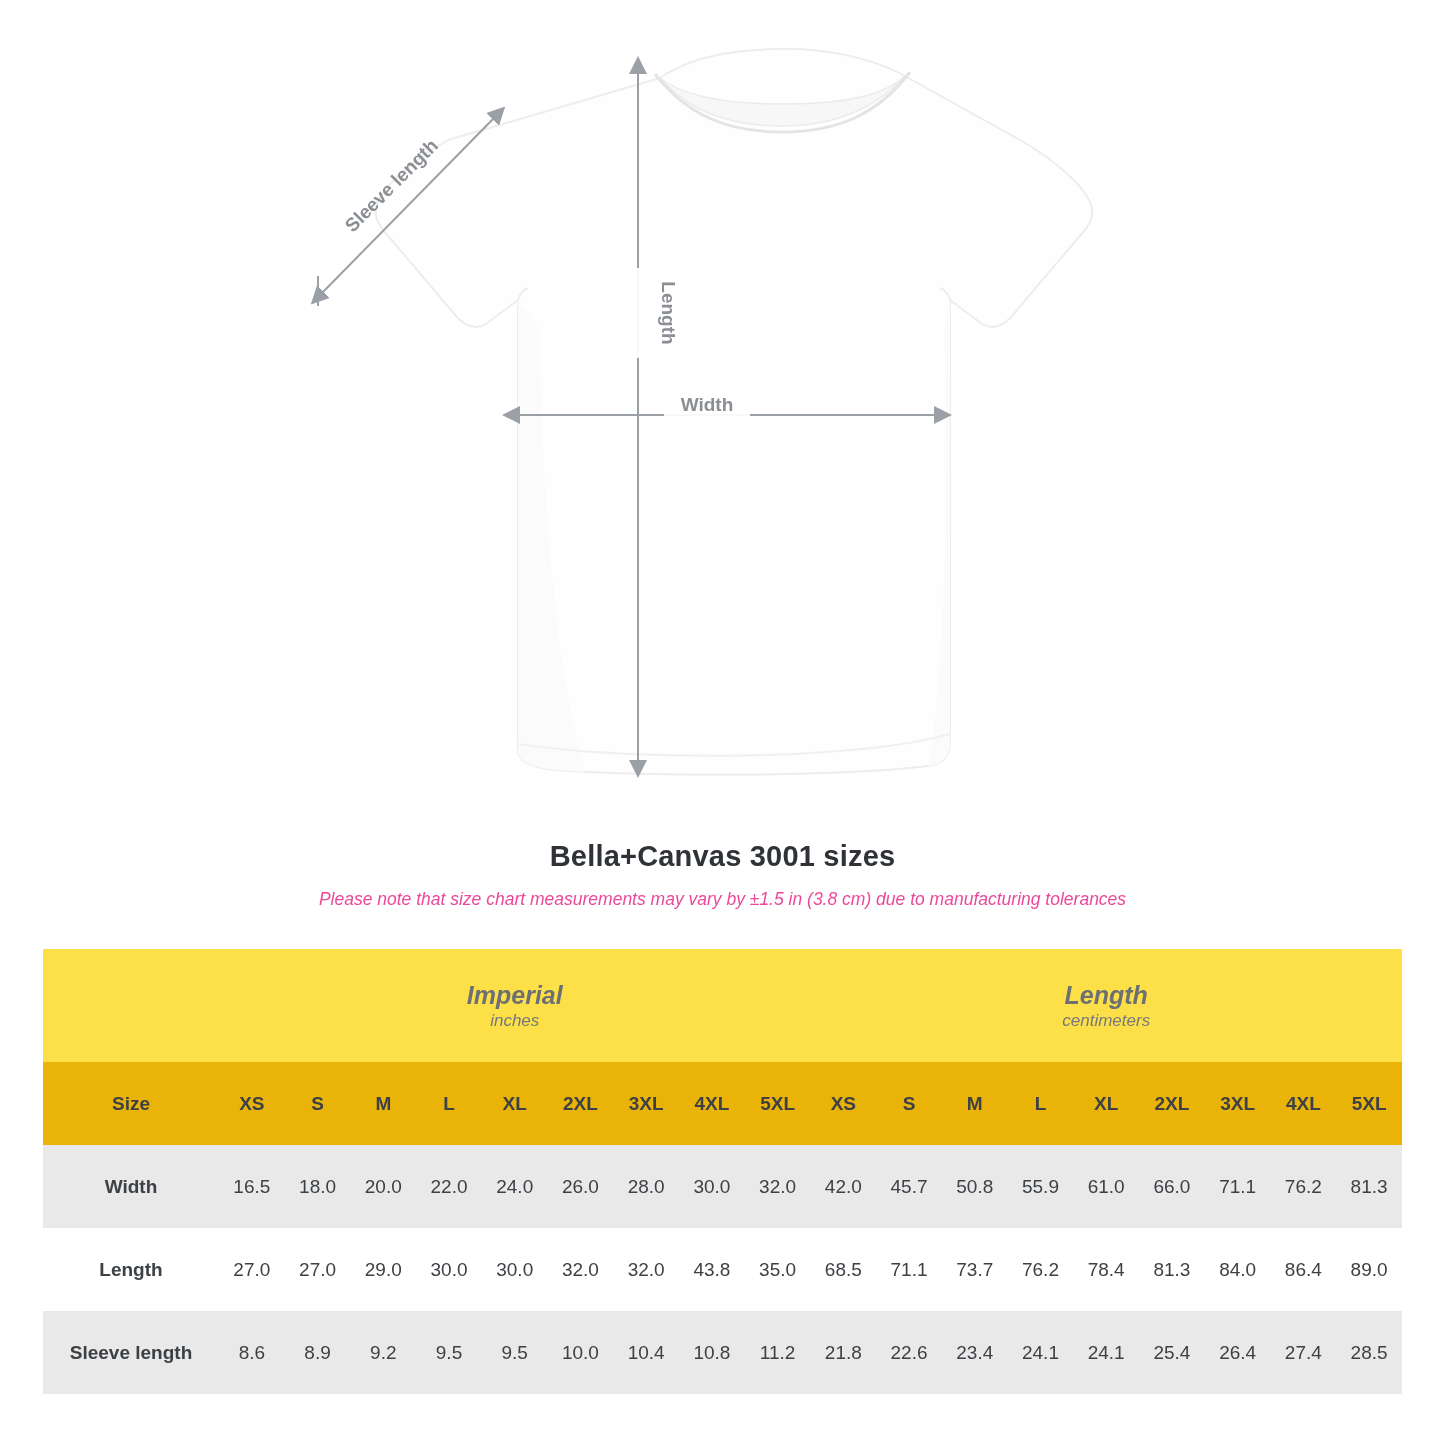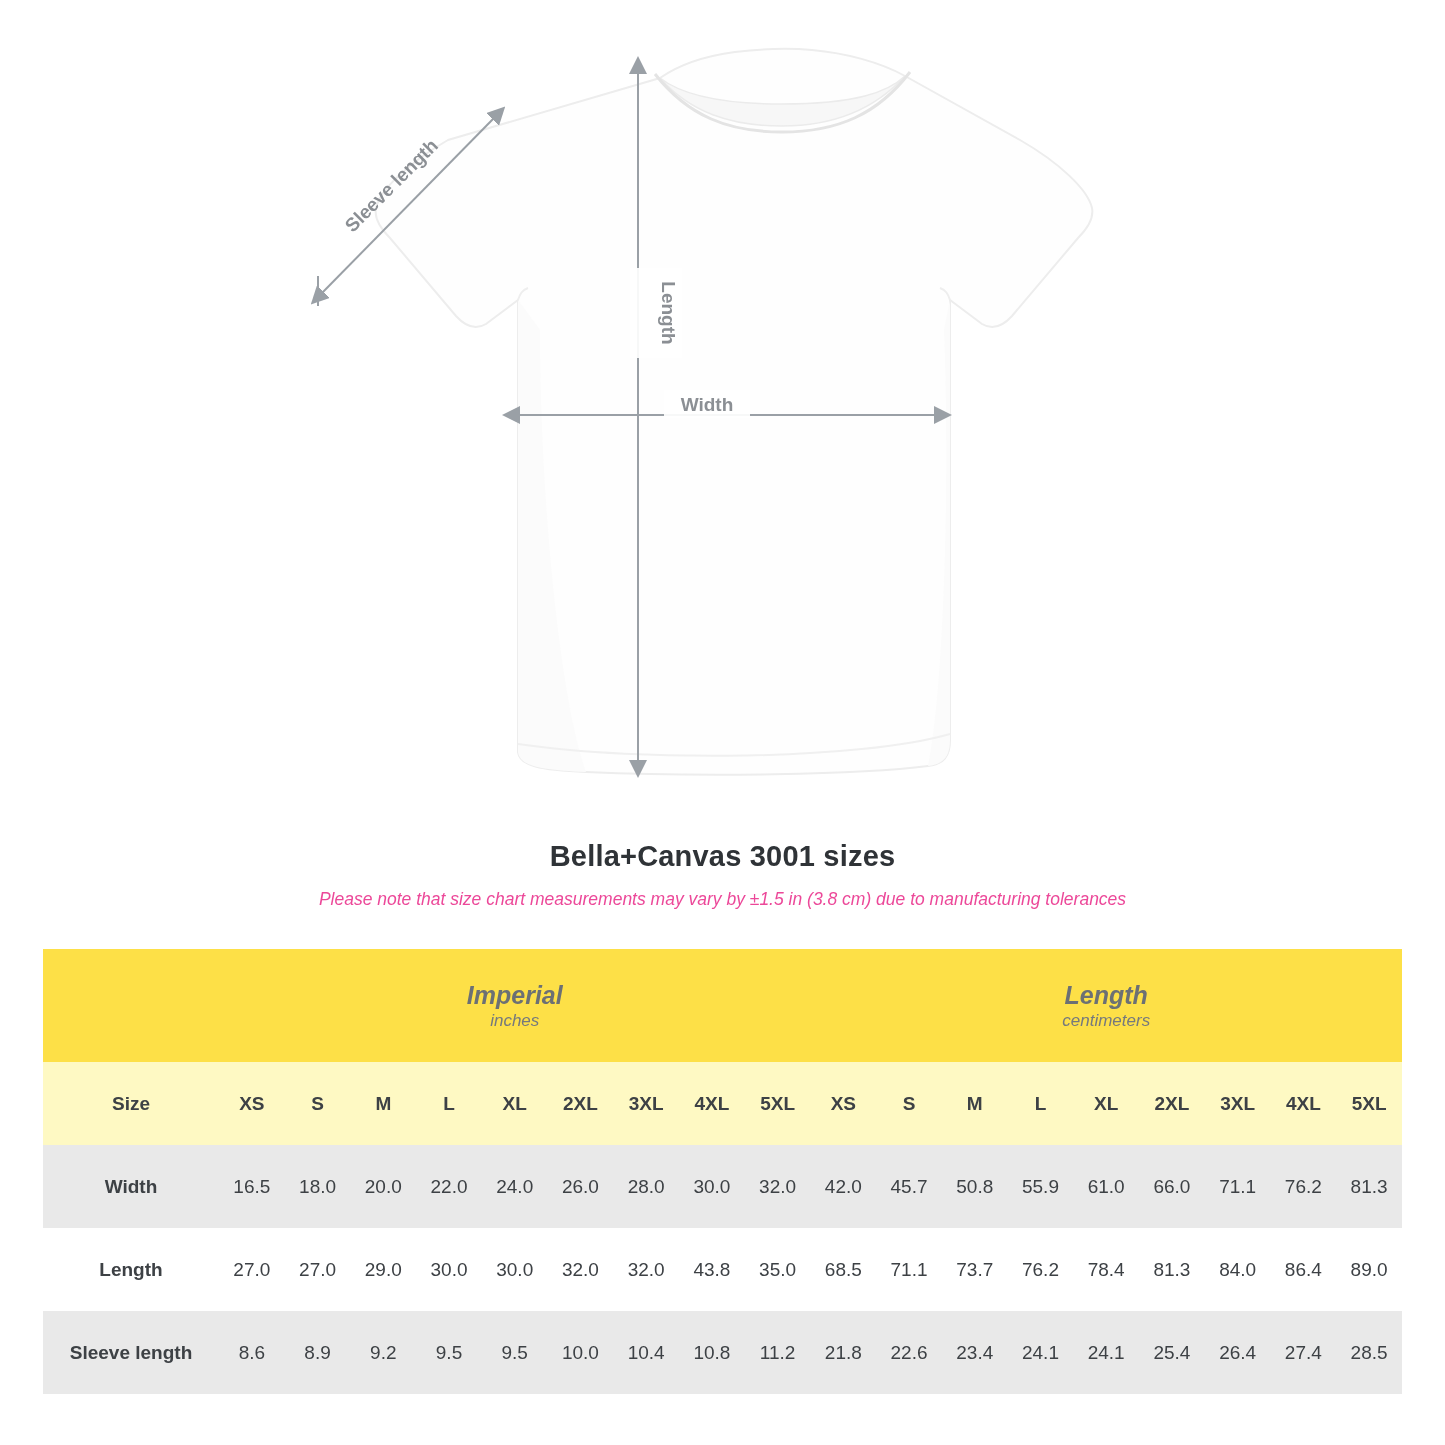--- a/index.html
+++ b/index.html
@@ -84,21 +84,21 @@
     line-height: 1.25;
   }
   .unit-sub {
     font-size: 17px;
     font-style: italic;
     color: #75797d;
     margin-top: 0;
   }
   tr.head-row td {
     height: 83px;
-    background: #fef9c3;
+    background: #eab308;
     font-weight: bold;
     font-size: 19px;
     color: #3d4145;
   }
   tr.data-row td {
     height: 83px;
     font-size: 19px;
   }
   tr.band-gray td { background: #e9e9e9; }
   tr.band-white td { background: #ffffff; }

